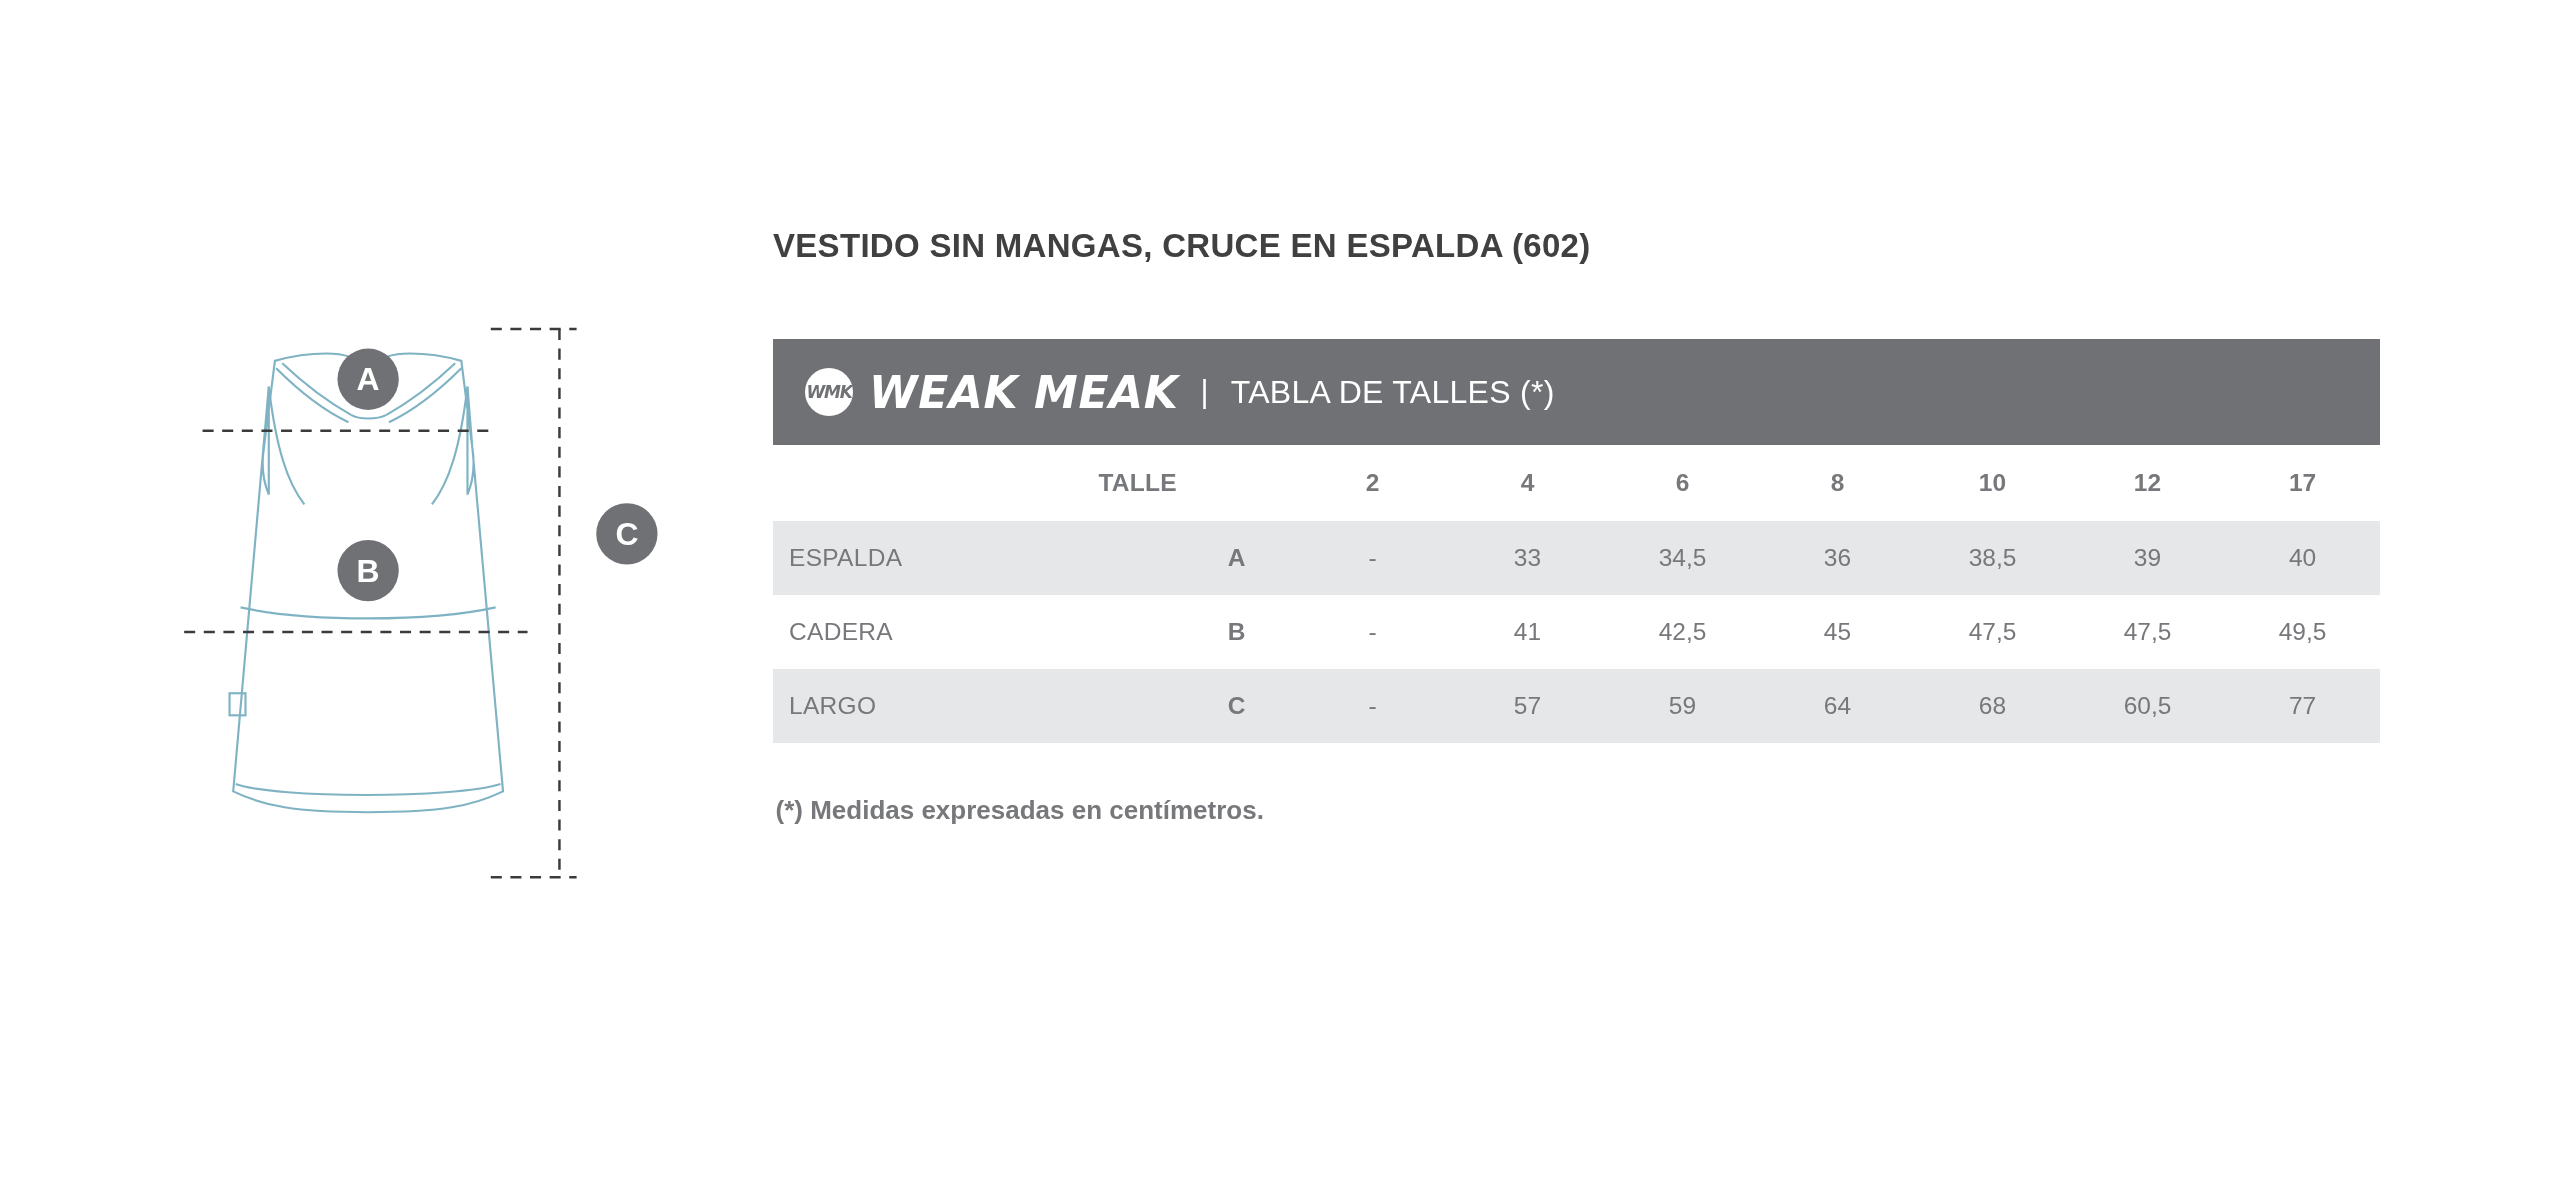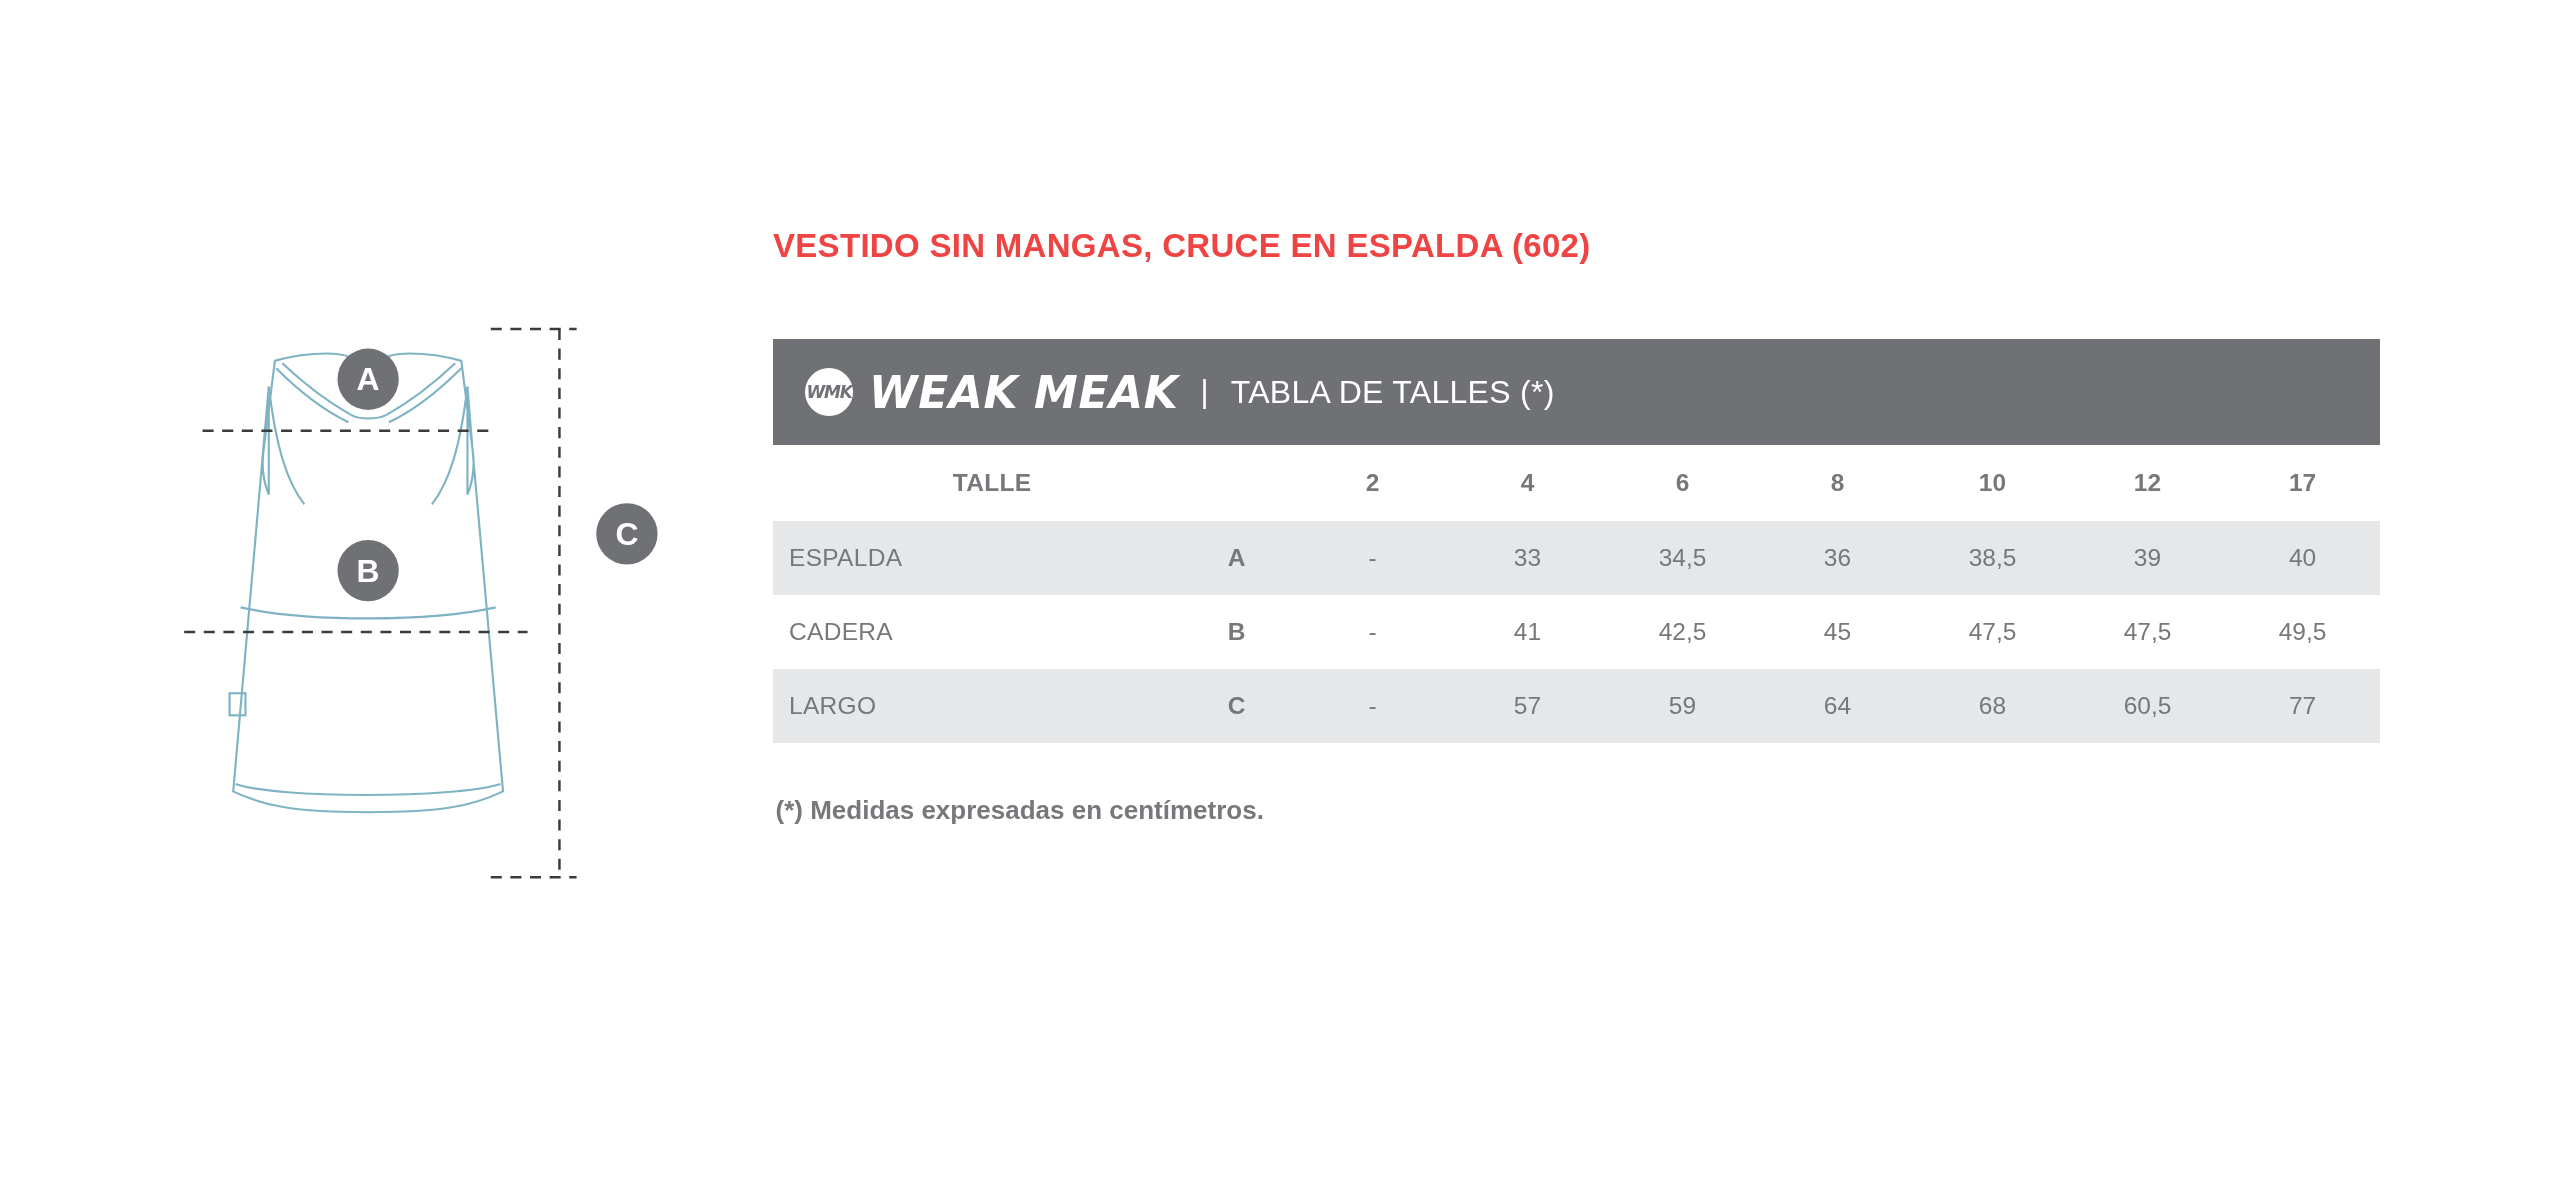--- a/index.html
+++ b/index.html
@@ -43,21 +43,21 @@
   
   .content {
     position: absolute;
     left: 773px;
     top: 227px;
     width: 1656px;
   }
   .doc-title {
     font-size: 33px;
     font-weight: bold;
-    color: #ef4444;
+    color: #404040;
     letter-spacing: 0.3px;
     margin: 0 0 74px 0;
     white-space: nowrap;
   }
 
   
   .size-table {
     border-collapse: collapse;
     width: 1607px;
     table-layout: fixed;
@@ -121,21 +121,21 @@
     color: #77787b;
   }
   .row-head th {
     background: #ffffff;
     height: 74px;
     font-weight: bold;
     text-align: center;
     vertical-align: middle;
   }
   .row-head th.label-col {
-    text-align: center;
+    text-align: right;
     padding-left: 34px;
     letter-spacing: 0.3px;
     margin-top: 16px;
   }
   .data-row {
     height: 74px;
   }
   .data-row.shade td {
     background: #e6e7e8;
   }

